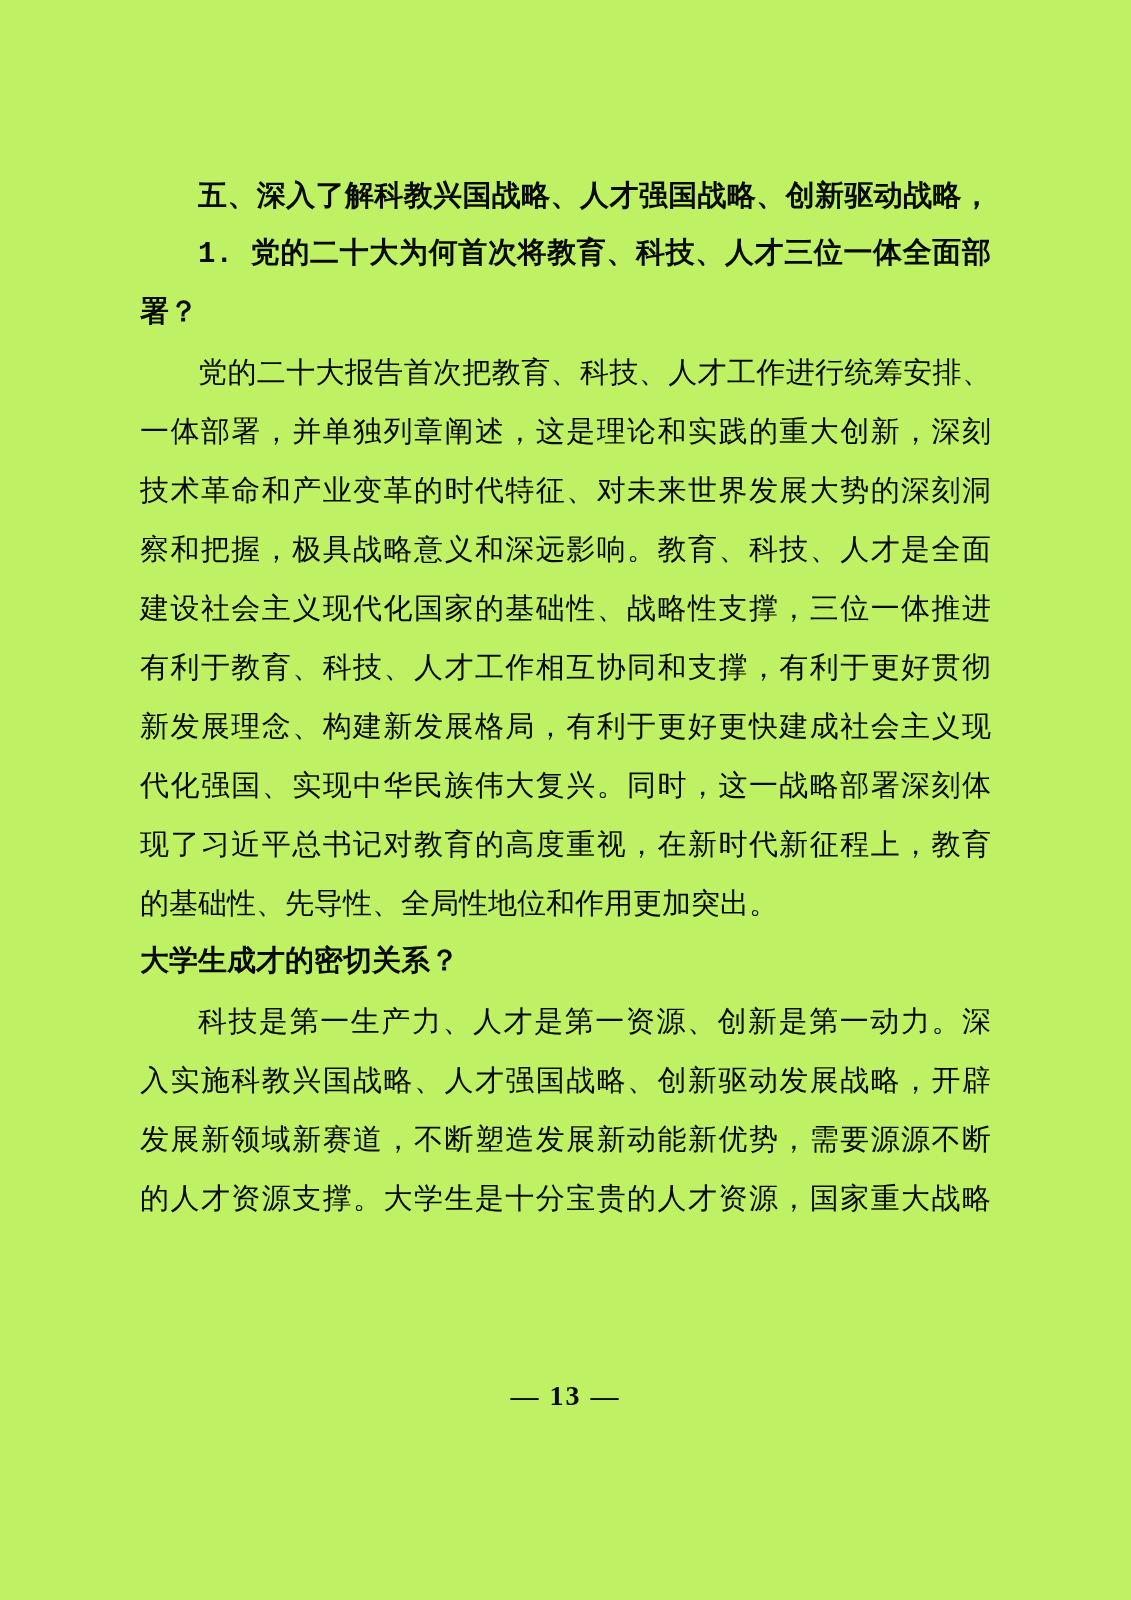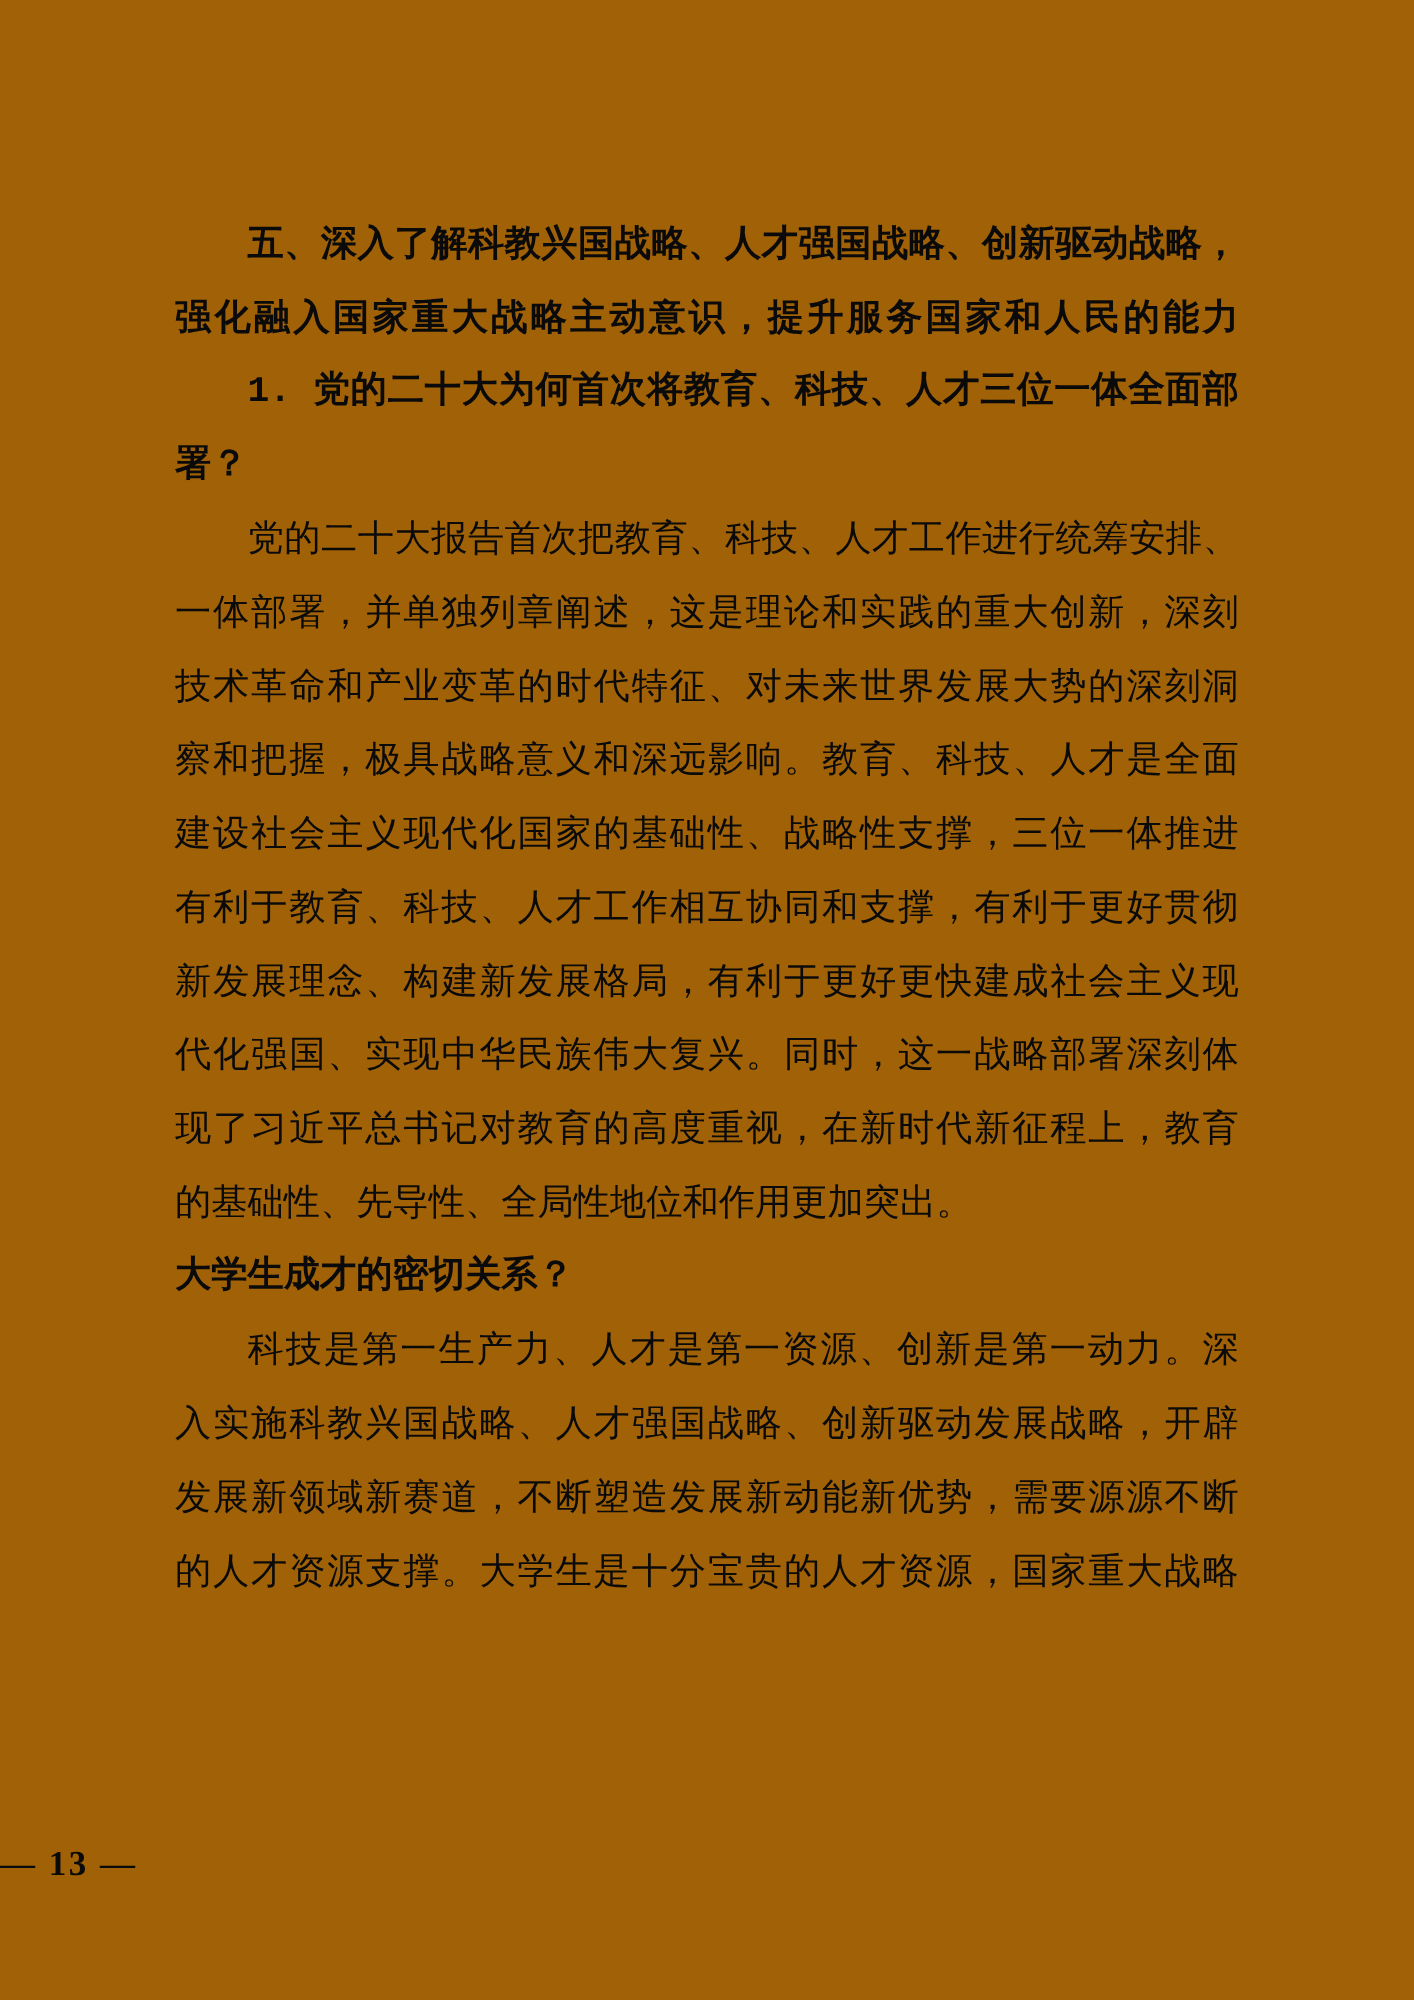--- a/index.html
+++ b/index.html
@@ -4,21 +4,21 @@
 <style>
   html, body {
     margin: 0;
     padding: 0;
     background: #ffffff;
   }
   .page {
     position: relative;
     width: 1131px;
     height: 1600px;
-    background: #a16207;
+    background: #bef264;
     overflow: hidden;
     box-sizing: border-box;
     color: #0a0a0a;
   }
   .content {
     position: absolute;
     top: 166px;
     left: 140px;
     width: 851px;
   }
@@ -47,41 +47,40 @@
     font-family: Liberation Mono, monospace;
     font-weight: 700;
   }
   
   .block.body .line {
     font-family: Liberation Serif, serif;
     font-weight: 400;
   }
   .footer {
     position: absolute;
-    top: 1476px;
+    top: 1380px;
     left: 0;
     width: 1131px;
-    text-align: left;
+    text-align: center;
   }
   .page-number {
     font-family: "Liberation Serif", "DejaVu Serif", serif;
     font-weight: 700;
     font-size: 28px;
     color: #0a0a0a;
     letter-spacing: 2px;
   }
 </style>
 </head>
 <body>
 
 <div class="page">
   <div class="content">
       <div class="block heading">
         <div class="line indent">五、深入了解科教兴国战略、人才强国战略、创新驱动战略，</div>
-        <div class="line">强化融入国家重大战略主动意识，提升服务国家和人民的能力</div>
       </div>
       <div class="block subheading">
         <div class="line indent">1. 党的二十大为何首次将教育、科技、人才三位一体全面部</div>
         <div class="line nojust">署？</div>
       </div>
       <div class="block body">
         <div class="line indent">党的二十大报告首次把教育、科技、人才工作进行统筹安排、</div>
         <div class="line">一体部署，并单独列章阐述，这是理论和实践的重大创新，深刻</div>
         <div class="line">技术革命和产业变革的时代特征、对未来世界发展大势的深刻洞</div>
         <div class="line">察和把握，极具战略意义和深远影响。教育、科技、人才是全面</div>

